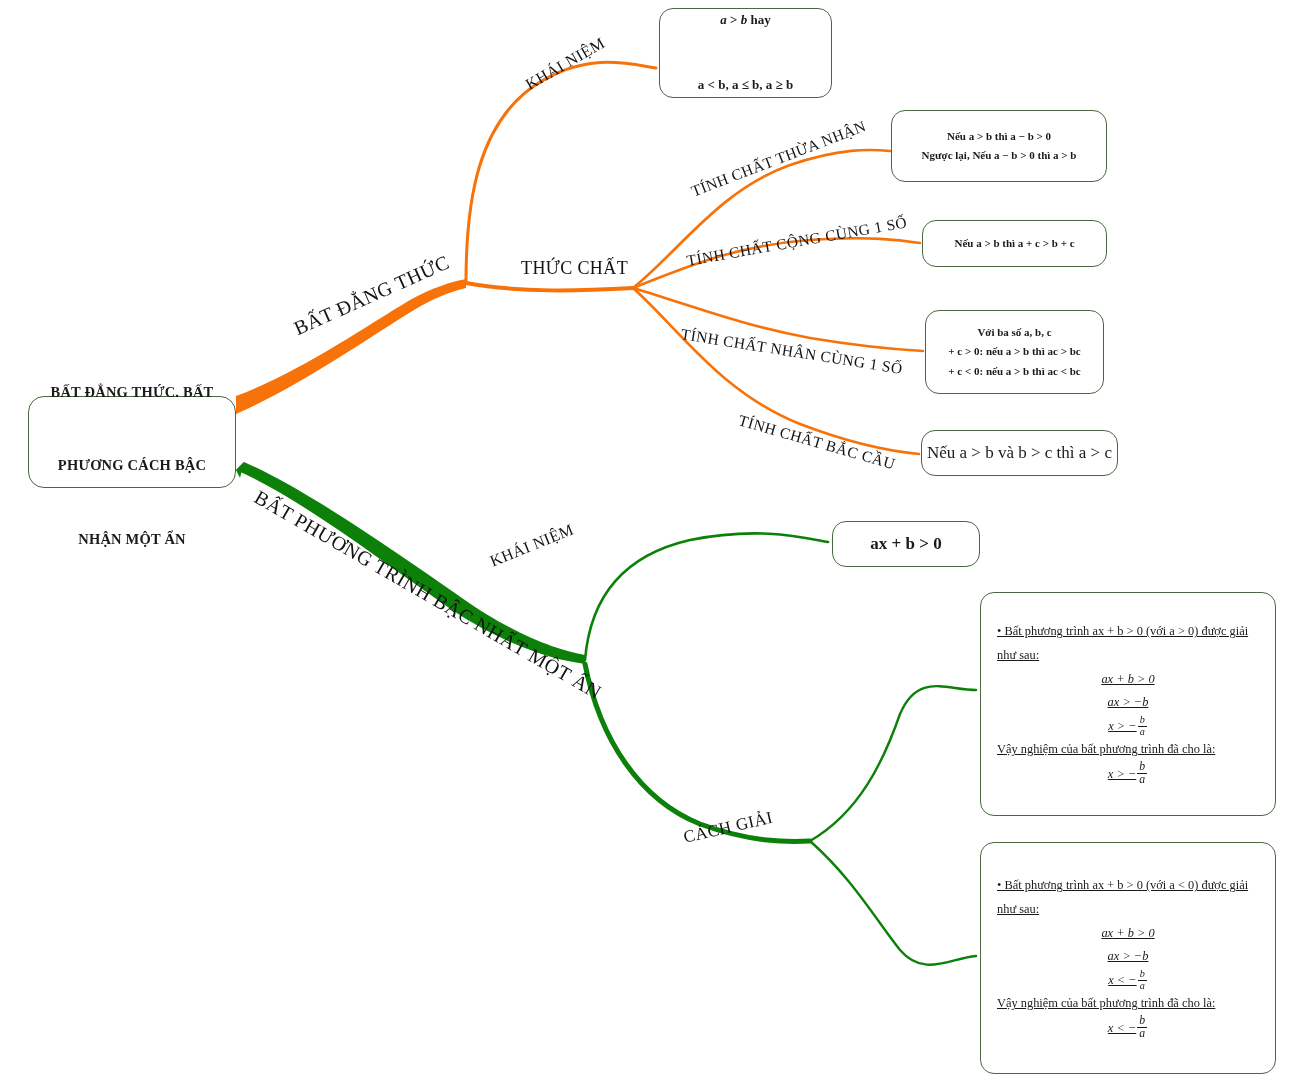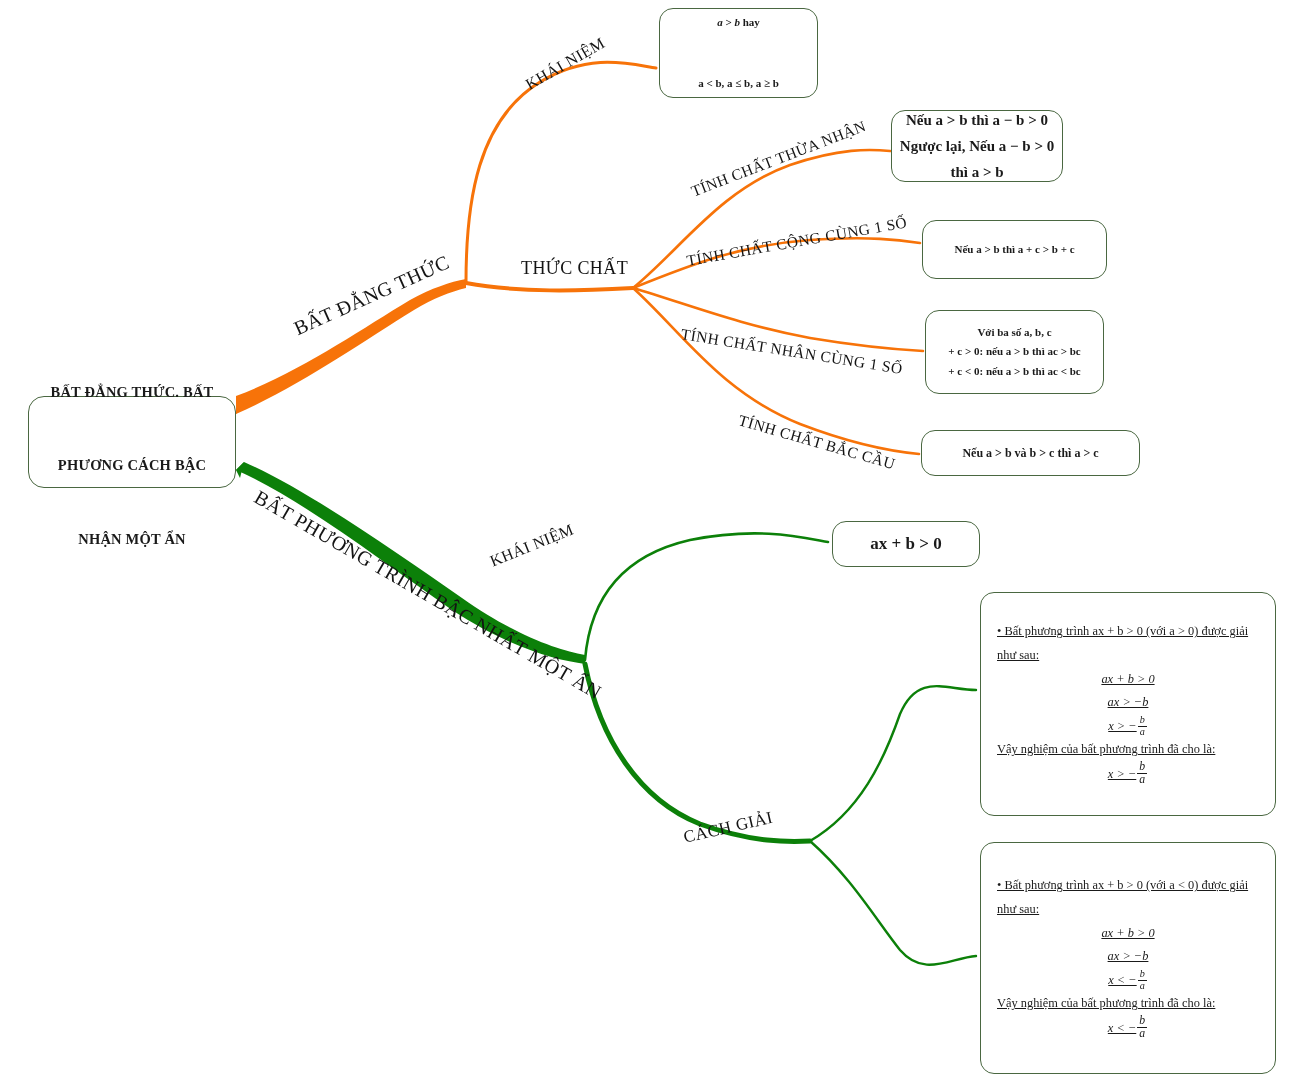--- a/index.html
+++ b/index.html
@@ -56,38 +56,38 @@
     display: block;
     line-height: 1.75;
   }
 
   
   .mi { font-style: italic; }
   .mb { font-weight: bold; }
 
   
   .box-khainiem {
-    left: 659px; top: 8px; width: 159px; height: 90px;
-    font-size: 11px; font-weight: bold; gap: 42px;
+    left: 659px; top: 8px; width: 173px; height: 90px;
+    font-size: 13px; font-weight: bold; gap: 42px;
   }
   .box-thuanhan {
-    left: 891px; top: 110px; width: 172px; height: 72px;
-    font-size: 15px; font-weight: bold;
+    left: 891px; top: 110px; width: 216px; height: 72px;
+    font-size: 11px; font-weight: bold;
   }
   .box-congso {
-    left: 922px; top: 220px; width: 185px; height: 59px;
+    left: 922px; top: 220px; width: 185px; height: 47px;
     font-size: 11px; font-weight: bold;
   }
   .box-nhanso {
     left: 925px; top: 310px; width: 179px; height: 84px;
     font-size: 11px; font-weight: bold;
   }
   .box-baccau {
-    left: 921px; top: 430px; width: 219px; height: 46px;
-    font-size: 12px; font-weight: bold;
+    left: 921px; top: 430px; width: 197px; height: 46px;
+    font-size: 17px; font-weight: normal;
   }
 
   
   .box-bptkn {
     left: 832px; top: 521px; width: 148px; height: 46px;
     font-size: 17px; font-weight: bold;
   }
   .box-giai1 {
     left: 980px; top: 592px; width: 296px; height: 224px;
     align-items: stretch; justify-content: center;

